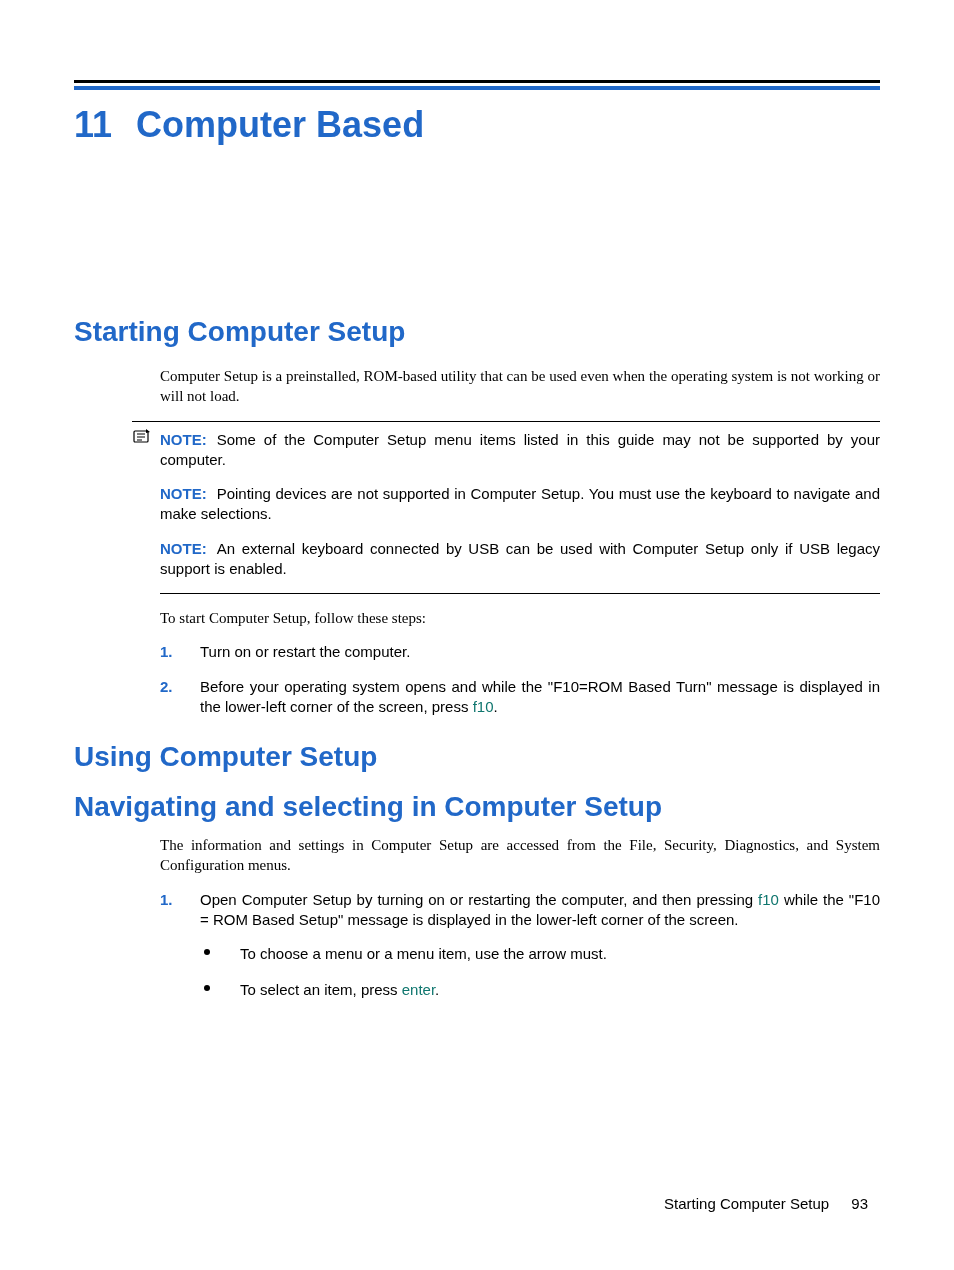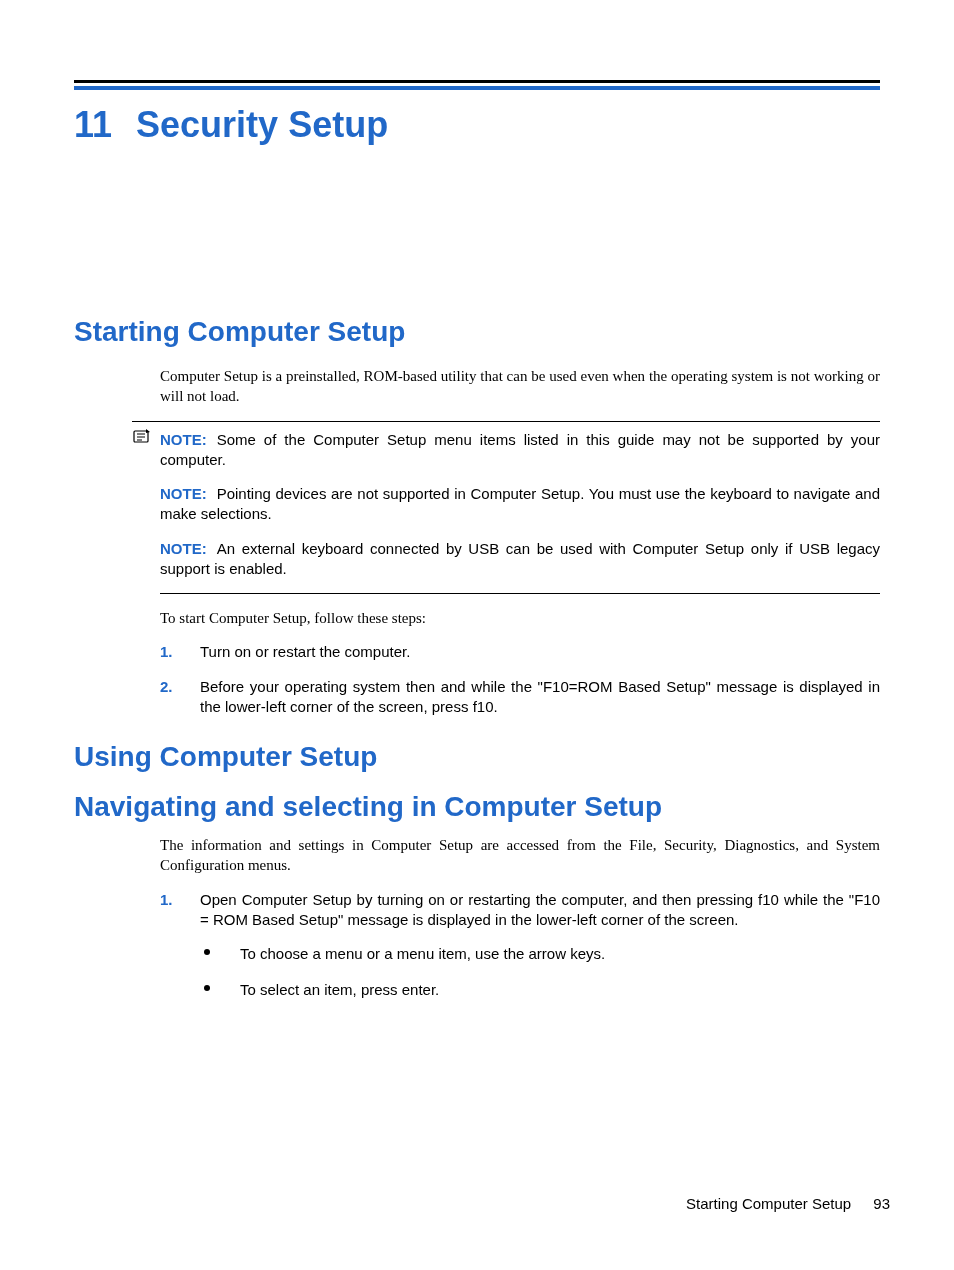--- a/index.html
+++ b/index.html
@@ -117,40 +117,40 @@
     .bullet-list .bullet {
       position: absolute;
       left: 4px;
       top: 5px;
       width: 6px;
       height: 6px;
       background: #000;
       border-radius: 50%;
     }
     .key {
-      color: #000000;
+      color: #0f766e;
     }
     .footer {
       position: absolute;
       bottom: 58px;
-      right: 64px;
+      right: 86px;
       font-size: 15px;
     }
     .page-num {
       margin-left: 18px;
     }
   </style>
 </head>
 <body>
 
 <div class="page">
   <div class="top-rule"></div>
 
   <h1 class="chapter-heading">
-    <span class="chapter-number">11</span><span>Security Setup</span>
+    <span class="chapter-number">11</span><span>Computer Based</span>
   </h1>
 
   <h2 class="section-heading">Starting Computer Setup</h2>
 
   <p class="body-text">Computer Setup is a preinstalled, ROM-based utility that can be used even when the operating system is not working or will not load.</p>
 
   <div class="note-block">
     <span class="note-icon">
       <svg viewBox="0 0 20 16" width="20" height="16">
         <rect x="2" y="3" width="14" height="11" rx="1" fill="none" stroke="#000" stroke-width="1.2"></rect>
@@ -174,40 +174,40 @@
 
   <p class="body-text">To start Computer Setup, follow these steps:</p>
 
   <ol class="ordered-list">
     <li>
       <span class="marker">1.</span>
       <span>Turn on or restart the computer.</span>
     </li>
     <li>
       <span class="marker">2.</span>
-      <span>Before your operating system then and while the "F10=ROM Based Setup" message is displayed in the lower-left corner of the screen, press </span><span class="key">f10</span><span>.</span>
+      <span>Before your operating system opens and while the "F10=ROM Based Turn" message is displayed in the lower-left corner of the screen, press </span><span class="key">f10</span><span>.</span>
     </li>
   </ol>
 
   <h2 class="section-heading">Using Computer Setup</h2>
 
   <h3 class="subsection-heading">Navigating and selecting in Computer Setup</h3>
 
   <p class="body-text">The information and settings in Computer Setup are accessed from the File, Security, Diagnostics, and System Configuration menus.</p>
 
   <ol class="ordered-list">
     <li>
       <span class="marker">1.</span>
       <span>Open Computer Setup by turning on or restarting the computer, and then pressing </span><span class="key">f10</span><span> while the "F10 = ROM Based Setup" message is displayed in the lower-left corner of the screen.</span>
 
 
       <ul class="bullet-list">
         <li>
           <span class="bullet"></span>
-          <span>To choose a menu or a menu item, use the arrow keys.</span>
+          <span>To choose a menu or a menu item, use the arrow must.</span>
         </li>
         <li>
           <span class="bullet"></span>
           <span>To select an item, press </span><span class="key">enter</span><span>.</span>
         </li>
       </ul>
     </li>
   </ol>
 </div>
 

